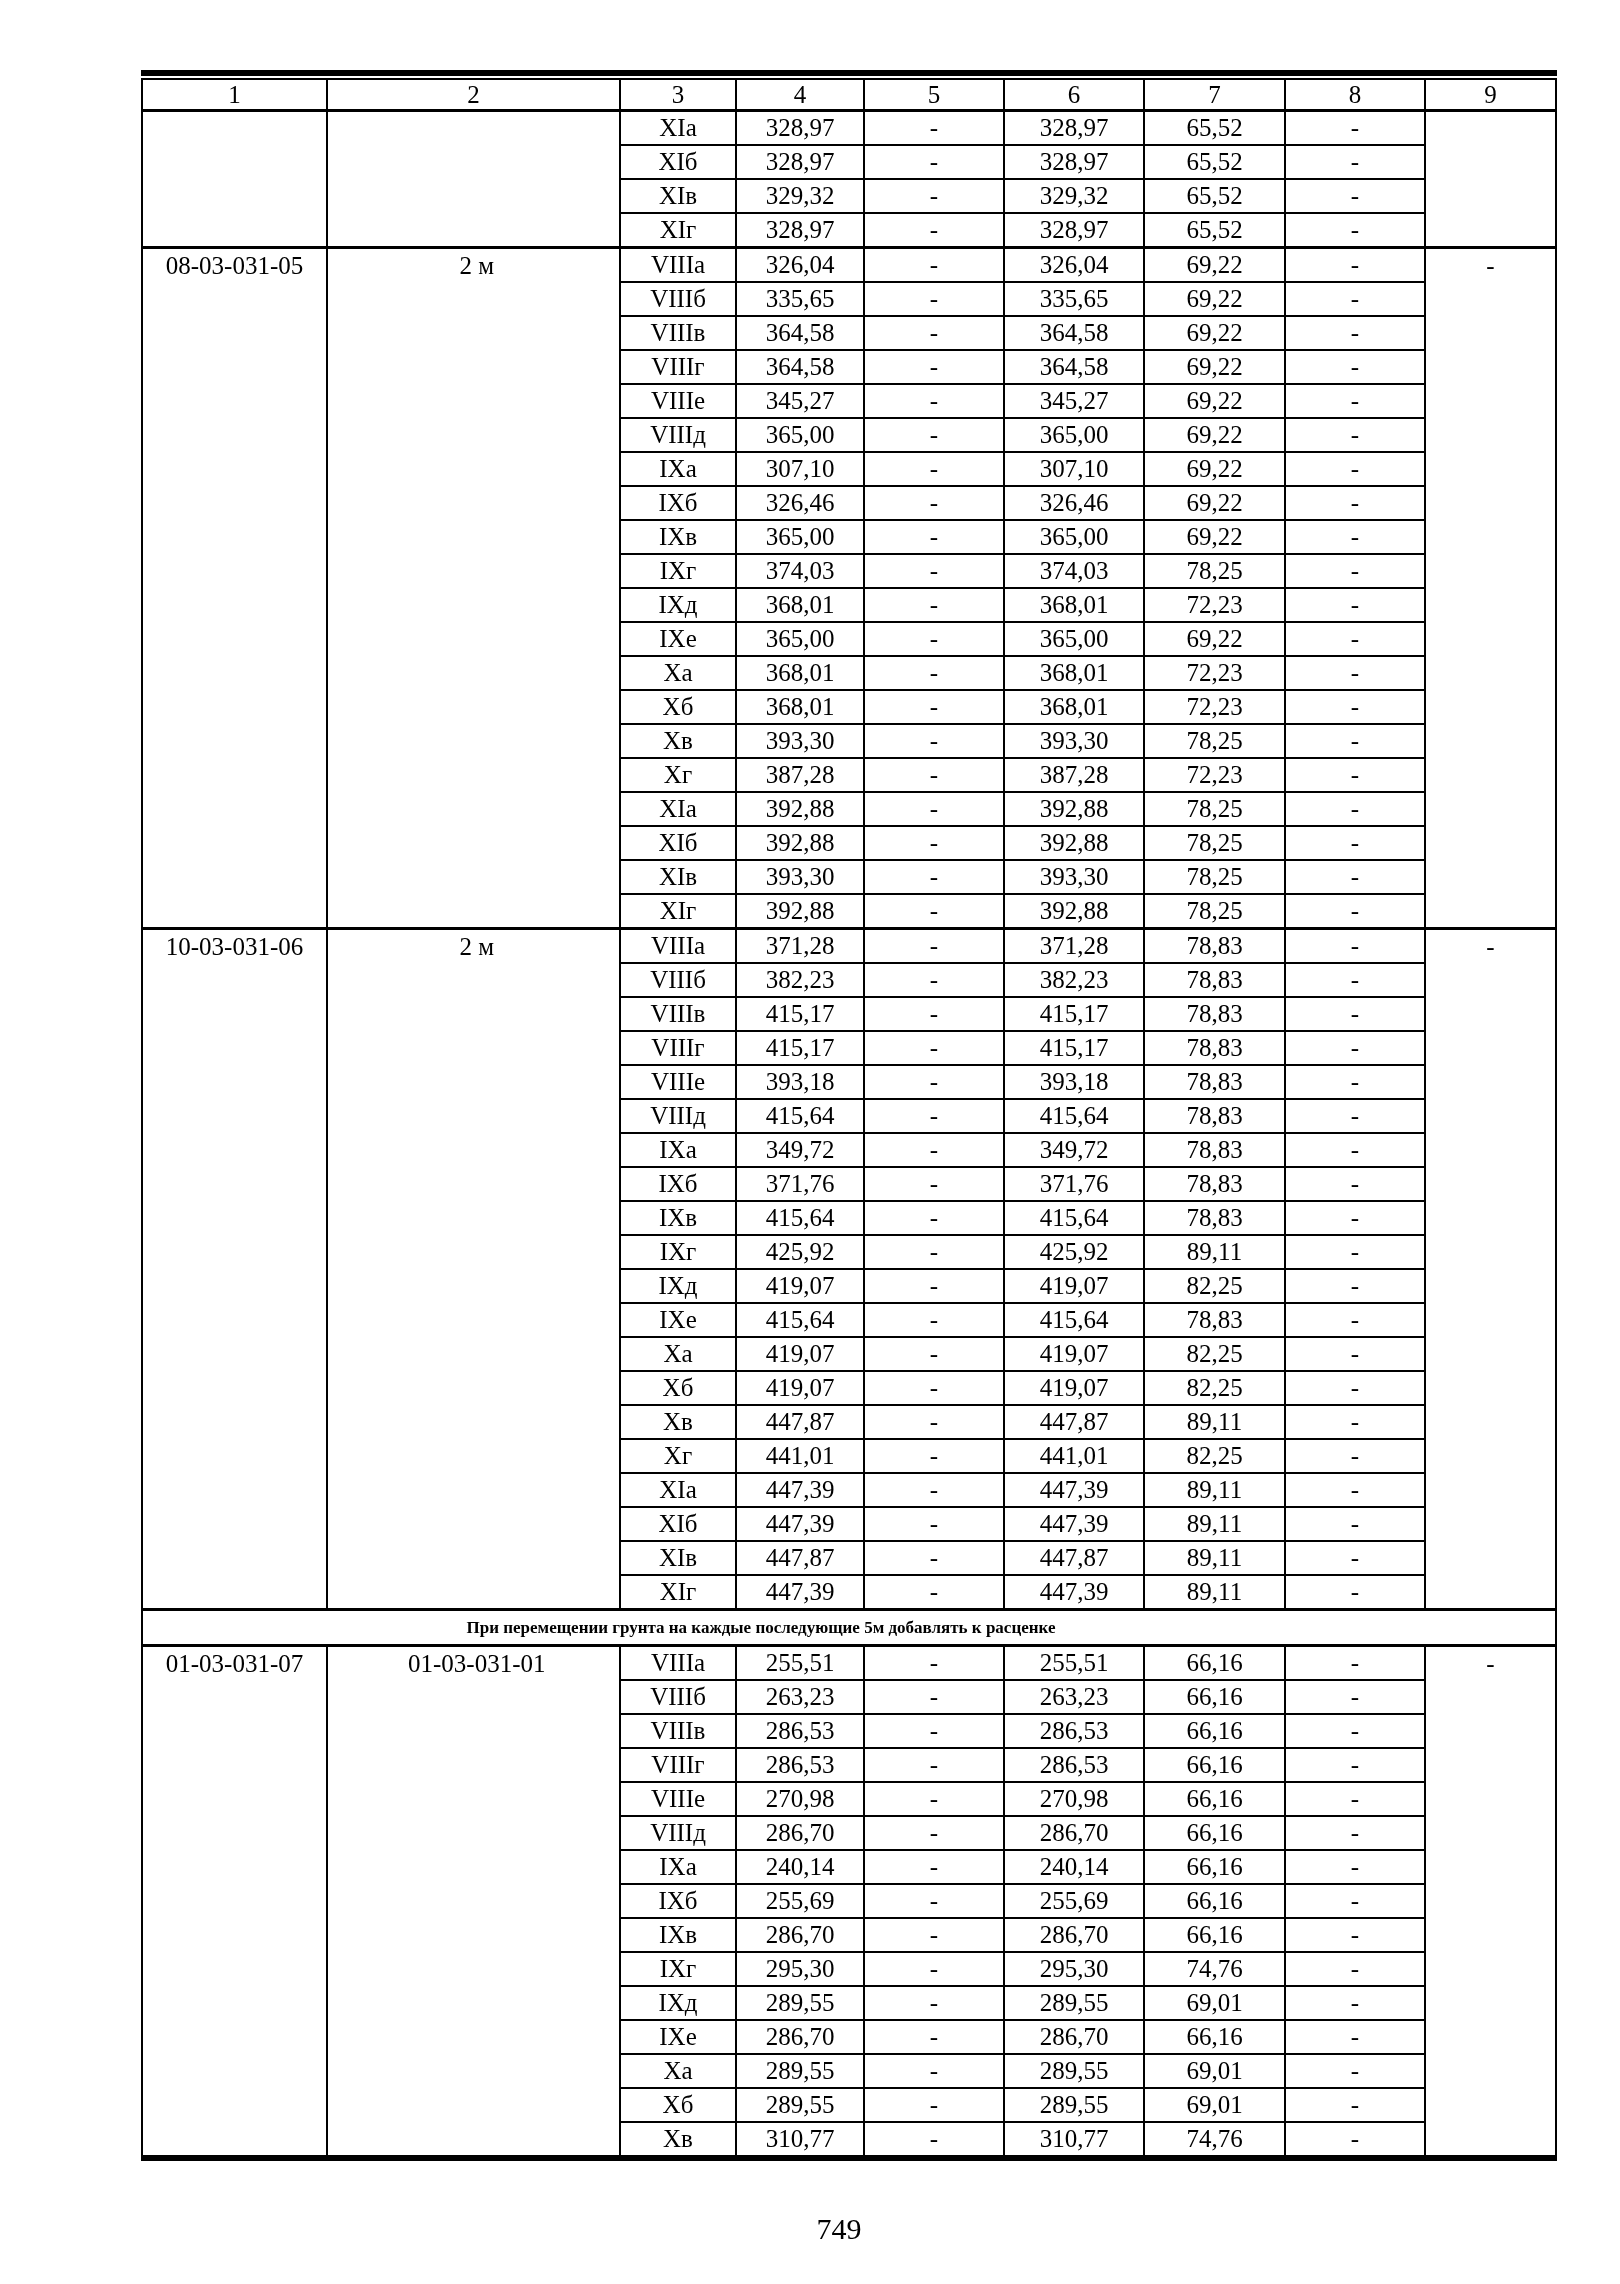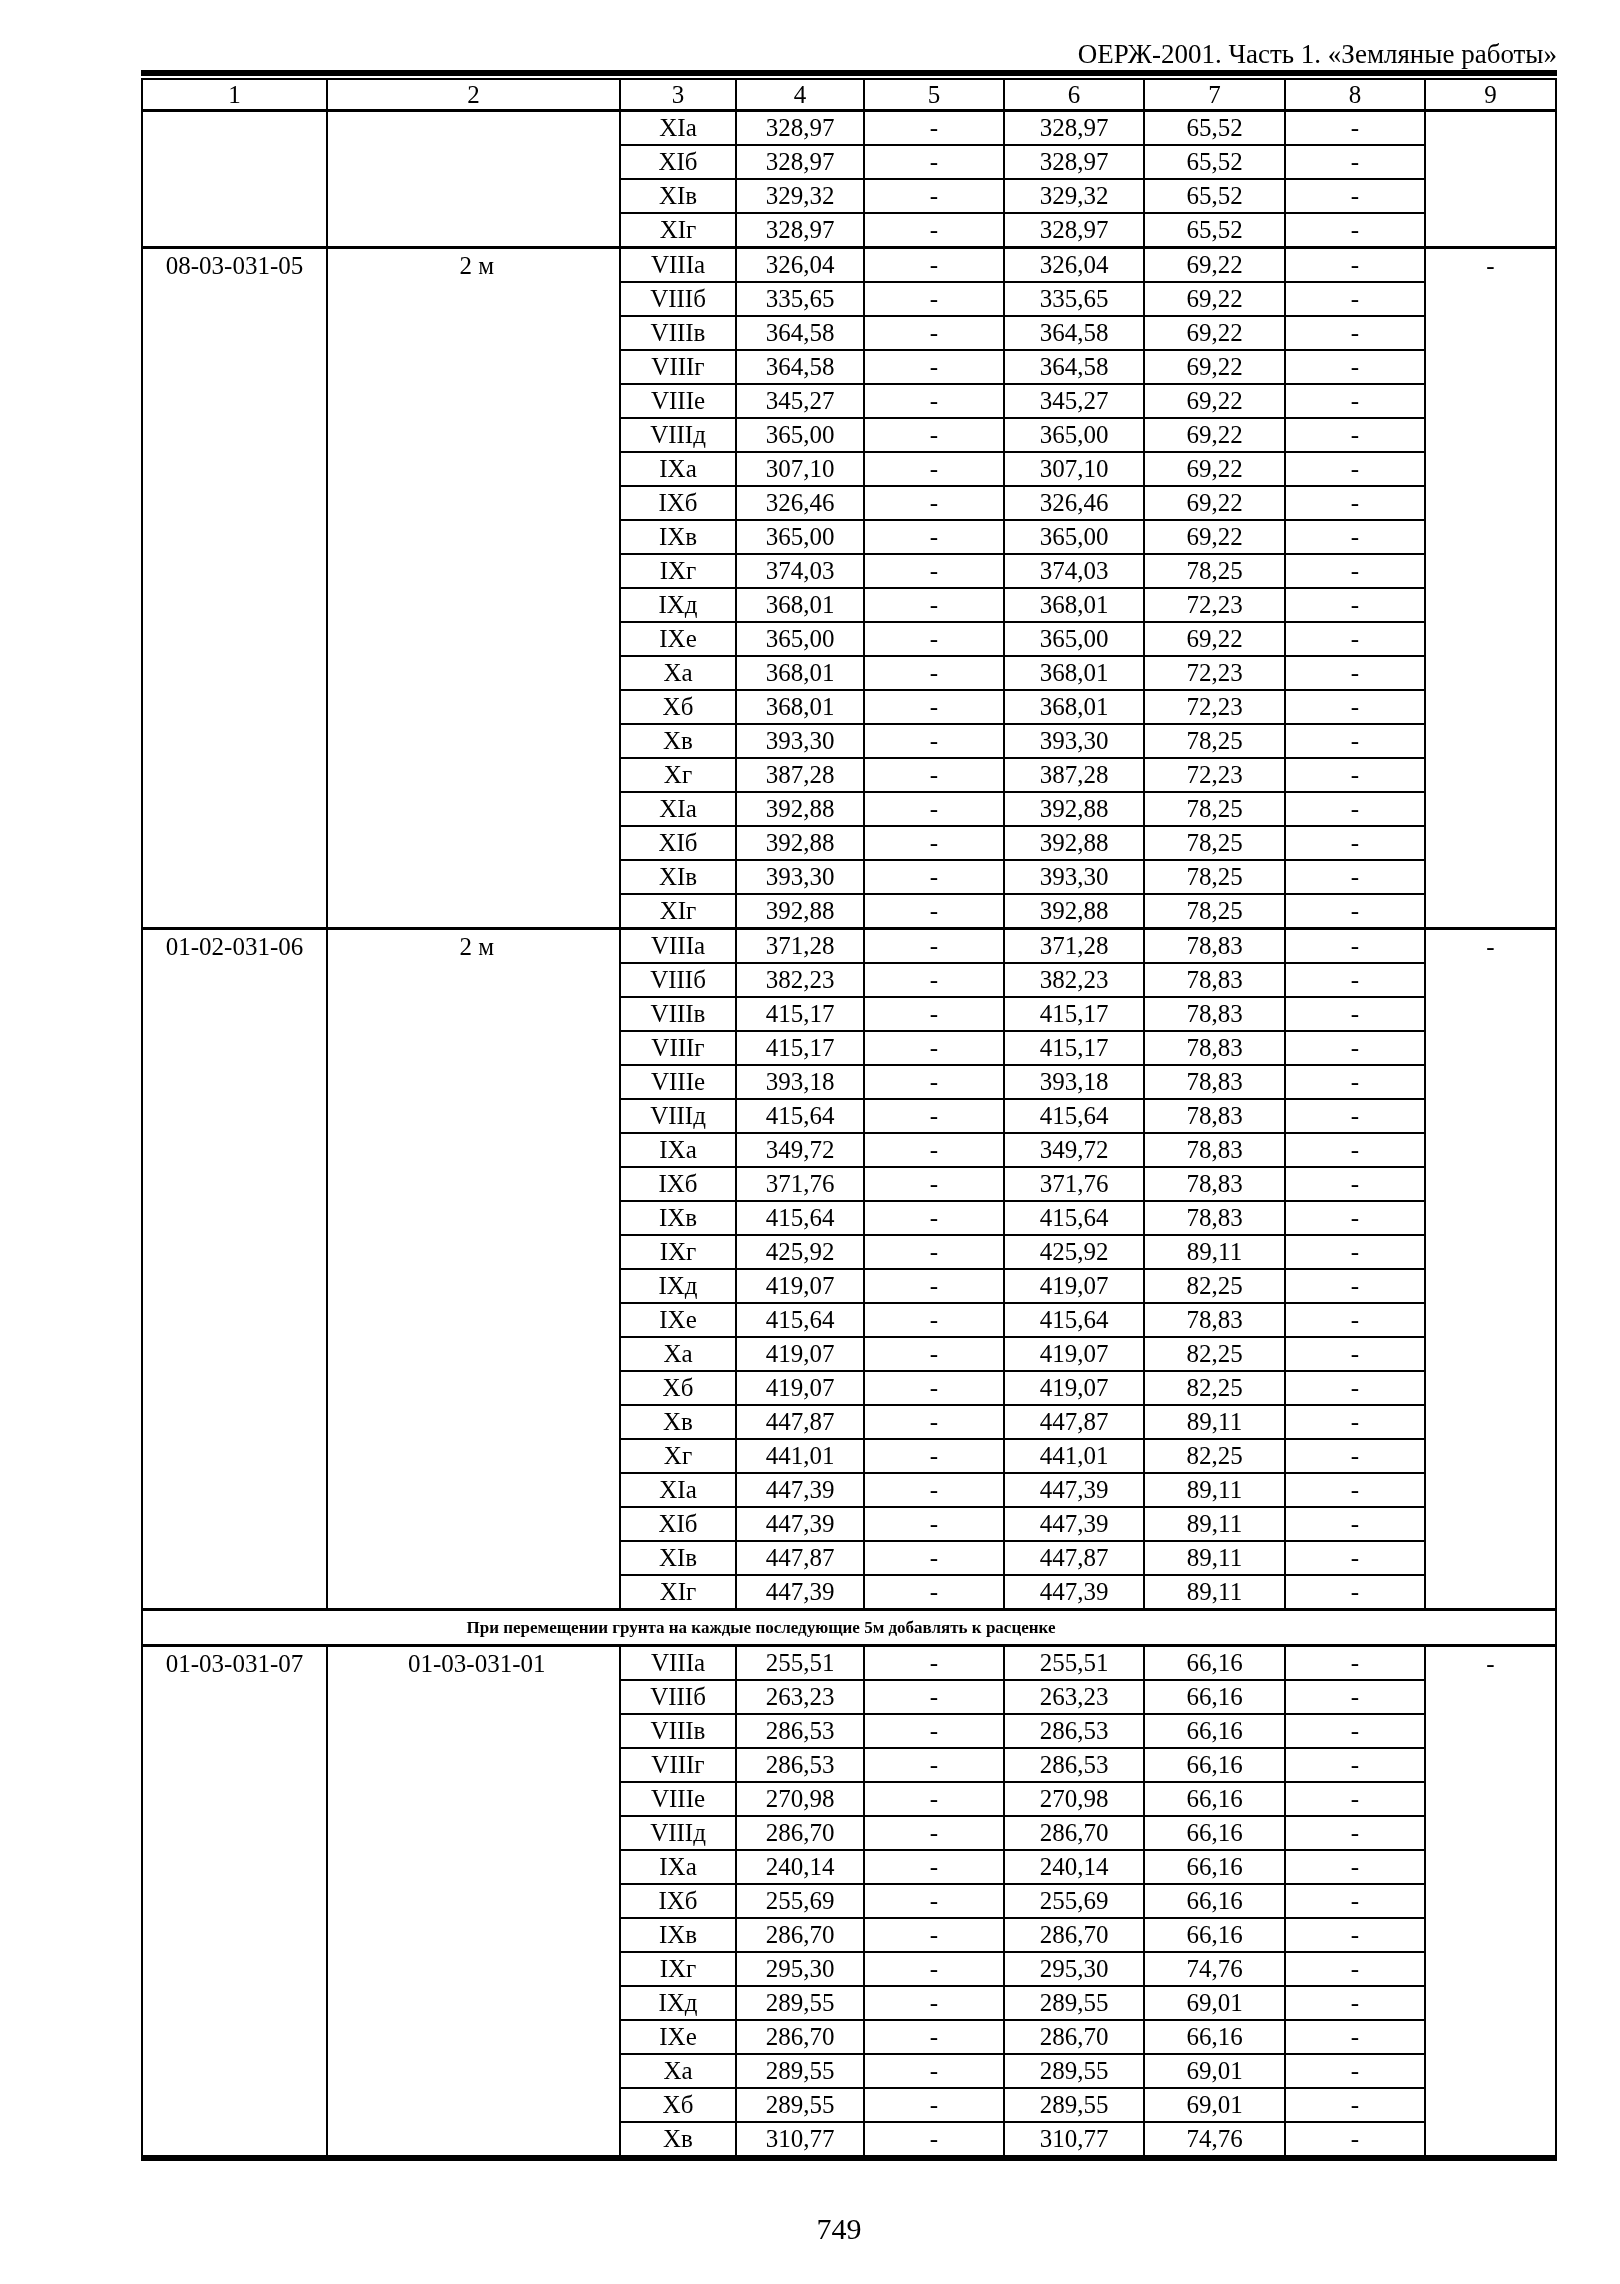--- a/index.html
+++ b/index.html
@@ -93,21 +93,20 @@
     width: 1396px;
     text-align: center;
     font-size: 30px;
   }
 </style>
 </head>
 <body>
 
 <div class="page">
 
-  <div class="doc-header">ОЕРЖ-2001. Часть 1. «Земляные работы»</div>
 
   <div class="table-wrap">
     <div class="top-rule"></div>
     <table class="rates">
       <colgroup>
         <col style="width:185px">
         <col style="width:293px">
         <col style="width:116px">
         <col style="width:128px">
         <col style="width:140px">
@@ -322,21 +321,21 @@
           </tr>
           <tr>
             <td class="body-cell">XIг</td>
             <td class="body-cell">392,88</td>
             <td class="body-cell">-</td>
             <td class="body-cell">392,88</td>
             <td class="body-cell">78,25</td>
             <td class="body-cell">-</td>
           </tr>
           <tr>
-            <td rowspan="20" class="body-cell c1 sec">01-02-031-06</td>
+            <td rowspan="20" class="body-cell c1 sec">10-03-031-06</td>
             <td rowspan="20" class="body-cell c2 sec">2 м</td>
             <td class="body-cell sec">VIIIа</td>
             <td class="body-cell sec">371,28</td>
             <td class="body-cell sec">-</td>
             <td class="body-cell sec">371,28</td>
             <td class="body-cell sec">78,83</td>
             <td class="body-cell sec">-</td>
             <td rowspan="20" class="body-cell c9 sec">-</td>
           </tr>
           <tr>

